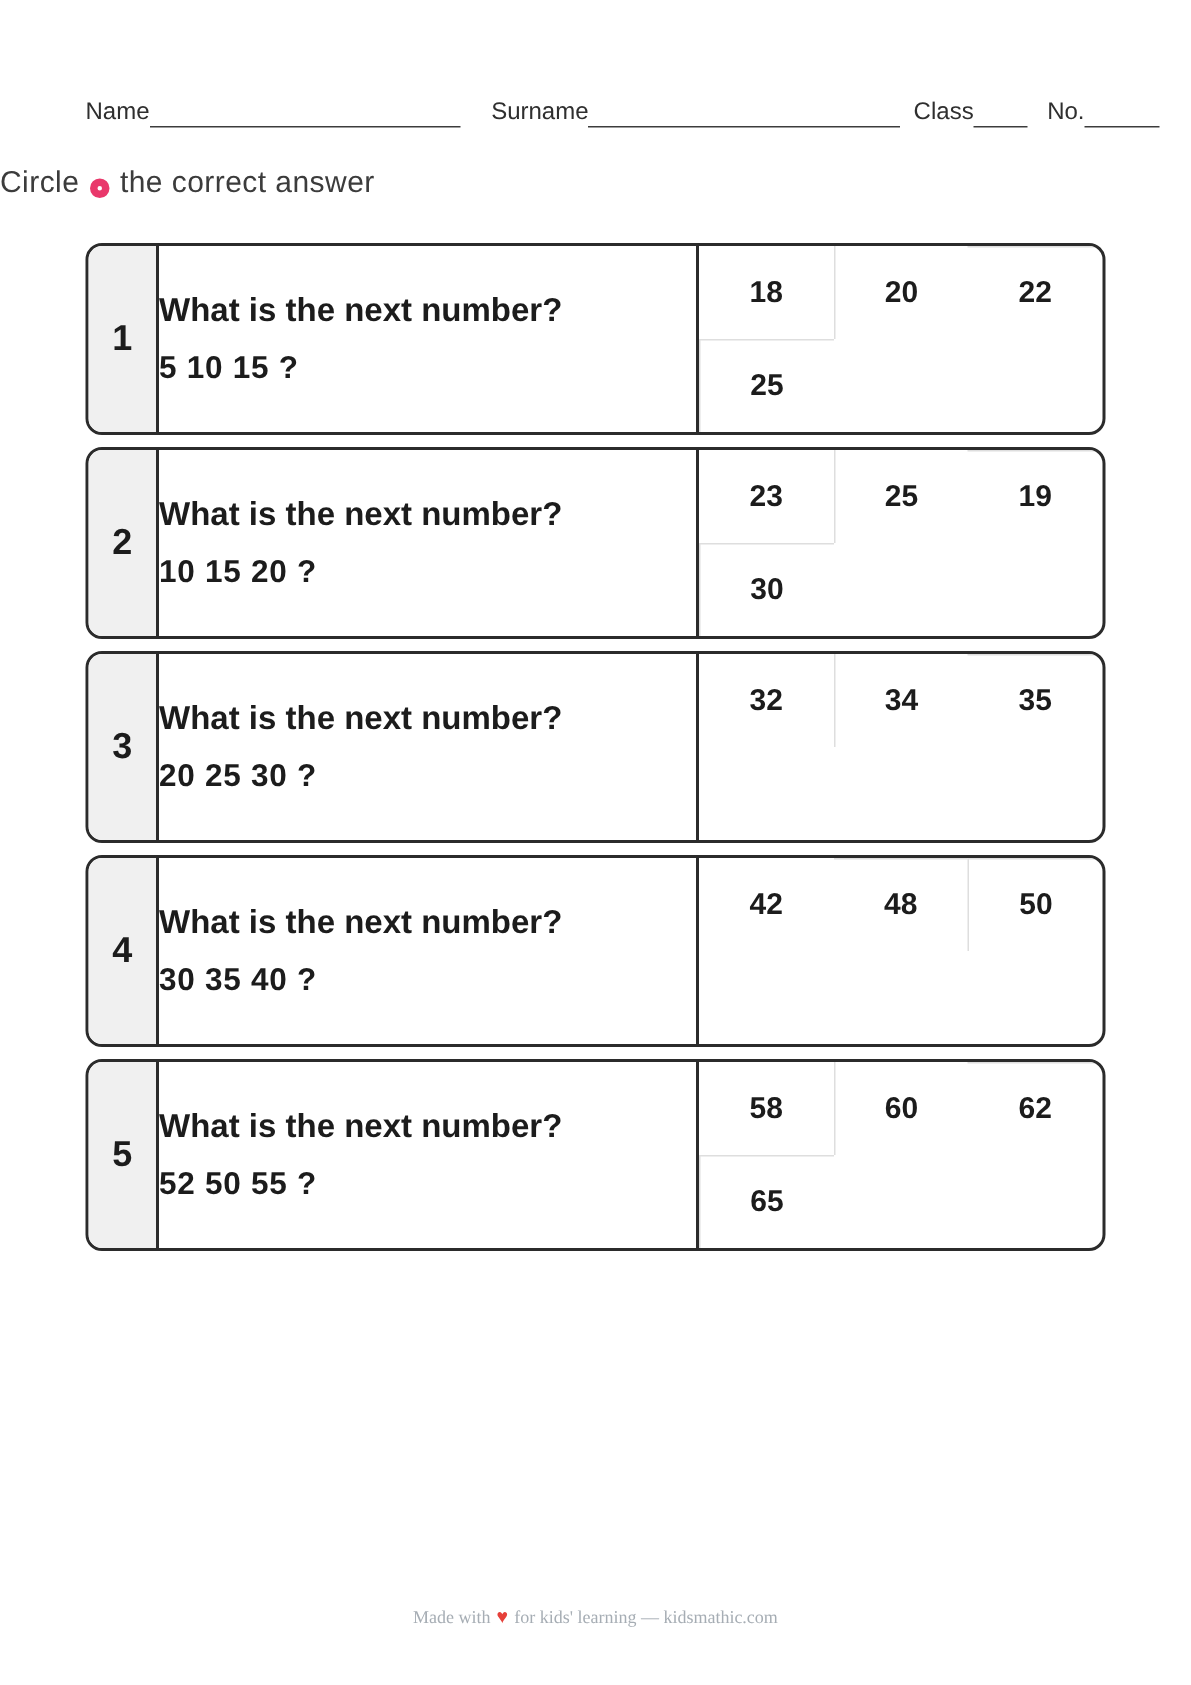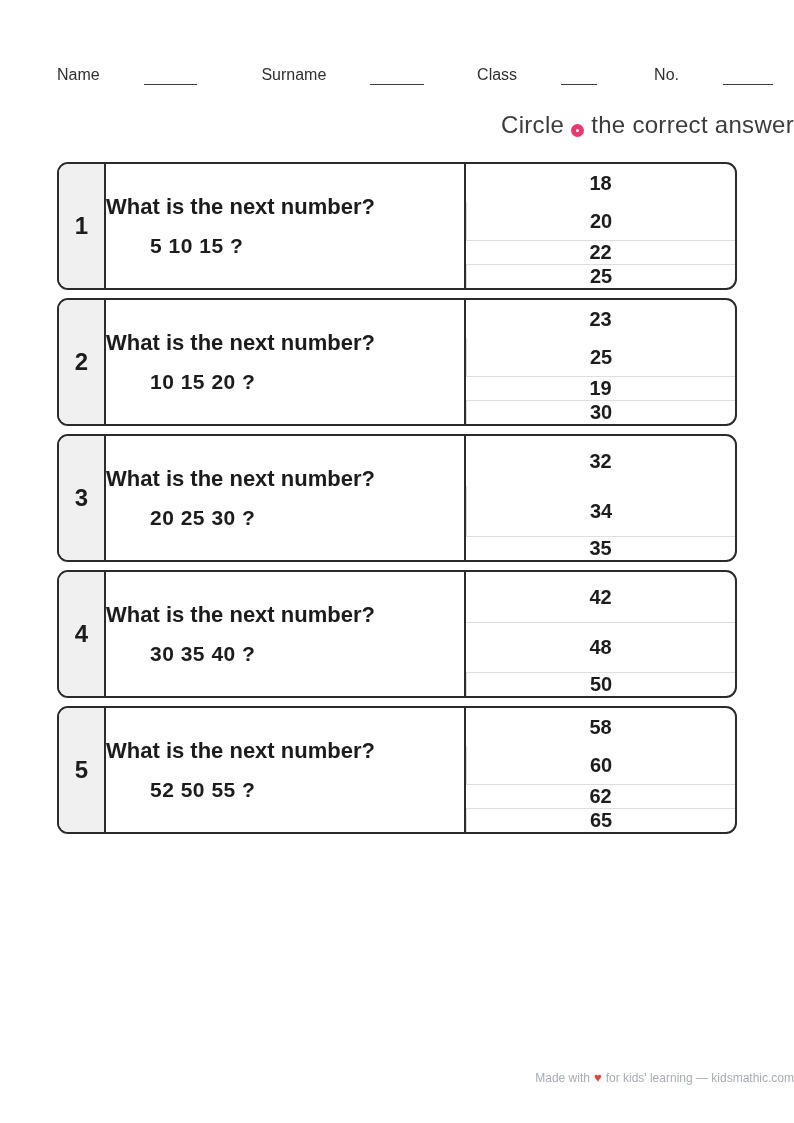--- a/index.html
+++ b/index.html
@@ -15,39 +15,38 @@
 
   
   .header-row {
     position: absolute;
     top: 66px; left: 57px;
     width: 716px;
     display: flex;
     align-items: flex-end;
     font-size: 16px;
     color: #2f2f2f;
-    gap: 44px;
   }
   .field-label { padding-bottom: 1px; white-space: nowrap; }
   .field-line {
     border-bottom: 1.5px solid #3c3c3c;
     height: 16px;
   }
   .name-line    { flex: 1; margin-right: 20px; }
   .surname-line { flex: 1; margin-right: 9px; }
   .class-line   { width: 36px; margin-right: 13px; }
   .no-line      { width: 50px; }
 
   
   .title-row {
     position: absolute;
     top: 111px; left: 0;
     width: 100%;
-    text-align: right;
-    font-size: 24px;
+    text-align: left;
+    font-size: 20px;
     letter-spacing: 0.3px;
     color: #3c3c3c;
   }
   .ring-icon {
     display: inline-block;
     width: 13px; height: 13px;
     border: 5px solid #e9386b;
     border-radius: 50%;
     vertical-align: -4px;
     margin: 0 7px;
@@ -80,48 +79,49 @@
     color: #1c1c1c;
   }
   .q-area {
     flex: 1;
     display: flex;
     flex-direction: column;
     justify-content: center;
     gap: 14px;
   }
   .q-prompt { font-size: 22px; font-weight: bold; color: #1c1c1c; }
-  .q-seq    { font-size: 21px; font-weight: bold; color: #1c1c1c; letter-spacing: 0.5px; margin-left: 44px; }
+  .q-seq    { font-size: 21px; font-weight: bold; color: #1c1c1c; letter-spacing: 0.5px; }
   .answers {
     flex: 0 0 271px;
     border-left: 2px solid #2b2b2b;
     display: grid;
-    grid-template-columns: 1fr;
+    grid-template-columns: 1fr 1fr 1fr;
     grid-template-rows: 1fr 1fr;
   }
   .answer {
     display: flex;
     align-items: center;
     justify-content: center;
     font-size: 20px;
     font-weight: bold;
     color: #1c1c1c;
     cursor: pointer;
   }
   .answer.col2 { border-left: 1.5px solid #dedede; text-align: center; }
   .answer.row2 { border-top: 1.5px solid #dedede; }
 
   
   .footer-row {
     position: absolute;
     top: 1070px; left: 0;
     width: 100%;
-    text-align: right;
+    text-align: center;
     font-size: 12px;
     color: #a6adb4;
+    font-family: Liberation Serif, serif;
   }
   .heart-icon { color: #e6403a; font-size: 13px; margin: 0 4px; }
 </style>
 </head>
 <body>
 
 <div class="page">
 
   <div class="header-row">
     <span class="field-label">Name</span>

